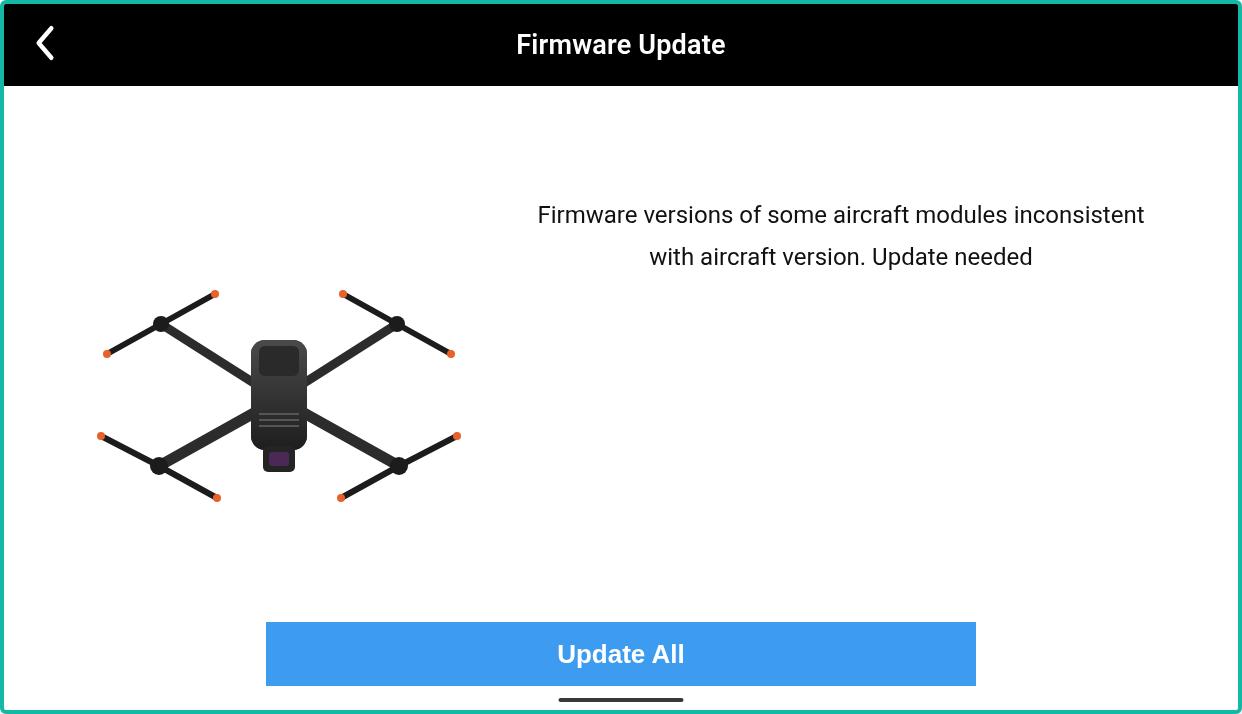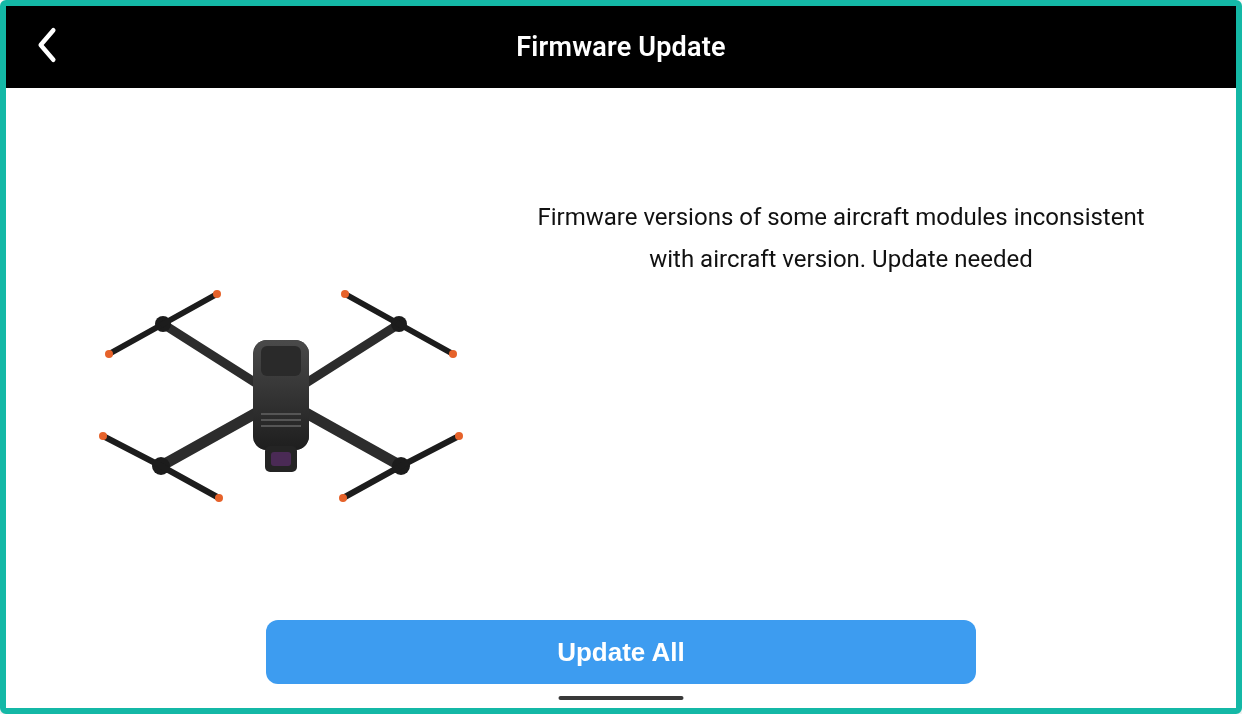--- a/index.html
+++ b/index.html
@@ -5,21 +5,21 @@
     * { box-sizing: border-box; margin: 0; padding: 0; }
     html, body {
       width: 100%;
       height: 100%;
       font-family: -apple-system, "Segoe UI", Roboto, Helvetica, Arial, sans-serif;
       background: #fff;
     }
     .app-frame {
       width: 1242px;
       height: 714px;
-      border: 6px solid #14b8a6;
+      border: 4px solid #14b8a6;
       border-radius: 6px;
       box-shadow: 0 2px 10px rgba(0,0,0,0.15);
       overflow: hidden;
       display: flex;
       flex-direction: column;
       position: relative;
       background: #fff;
       margin: 0 auto;
     }
     
@@ -91,21 +91,21 @@
       display: flex;
       justify-content: center;
       position: relative;
     }
     .primary-btn {
       width: 710px;
       height: 64px;
       background: #3d9cf0;
       color: #fff;
       border: none;
-      border-radius: 12px;
+      border-radius: 0;
       font-size: 26px;
       font-weight: 600;
       cursor: pointer;
       display: flex;
       align-items: center;
       justify-content: center;
     }
     .handle {
       position: absolute;
       bottom: 8px;

